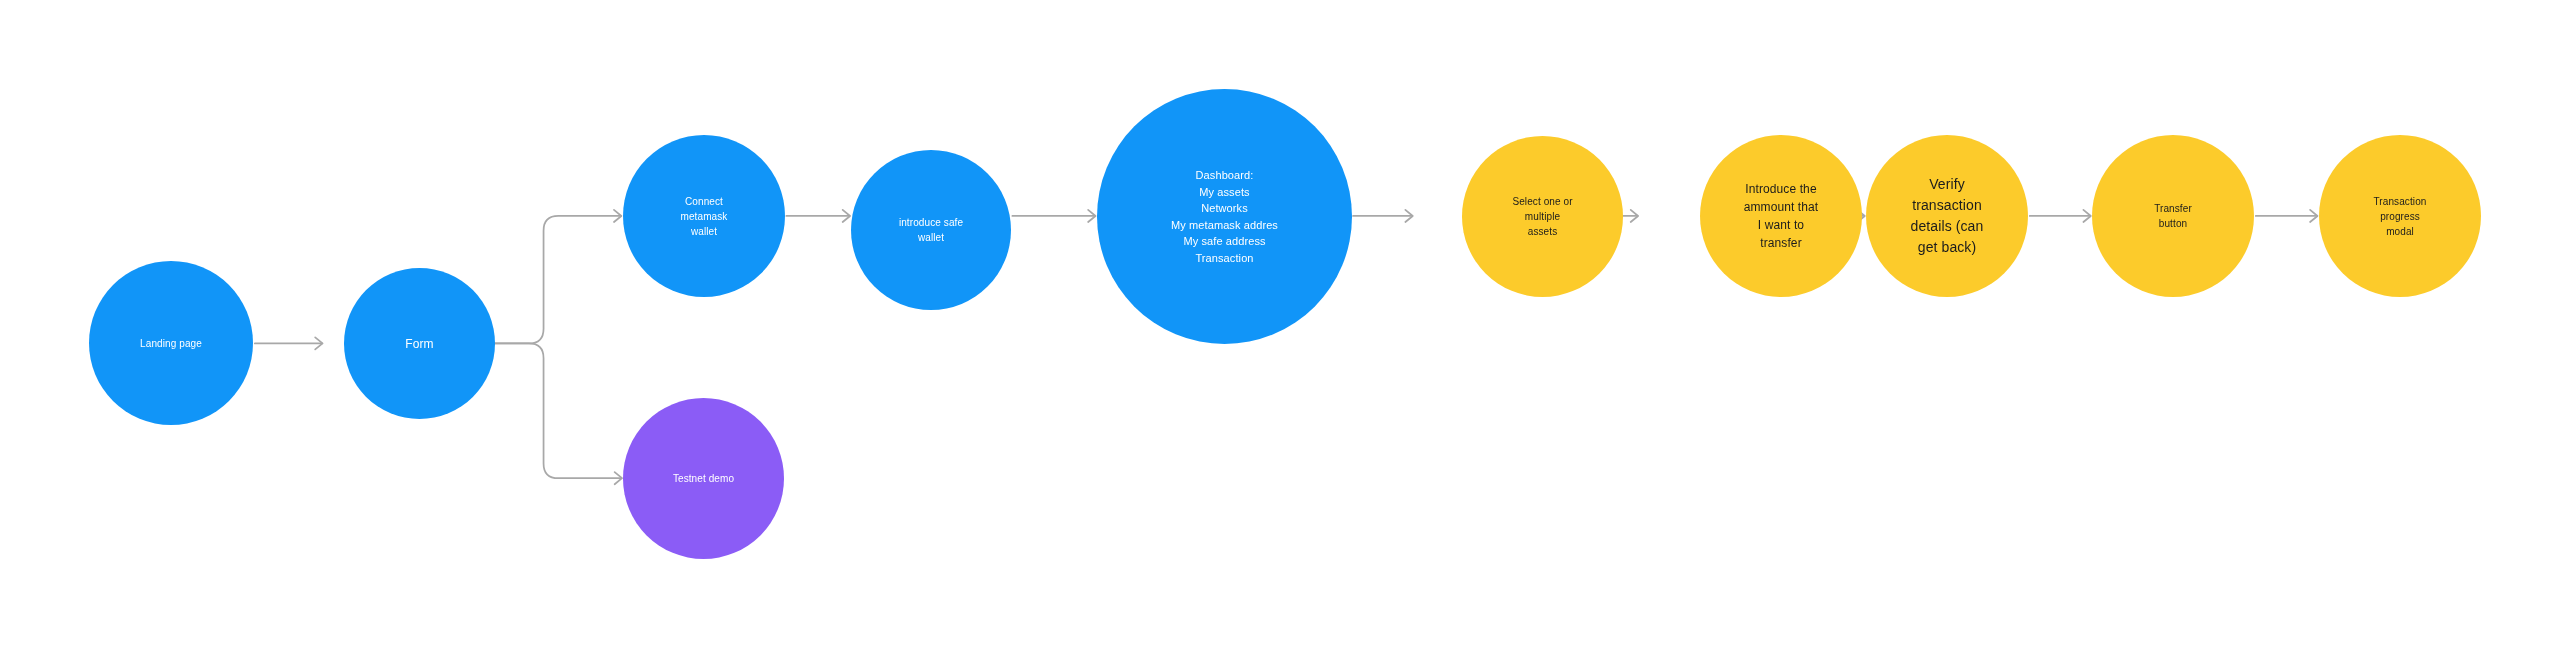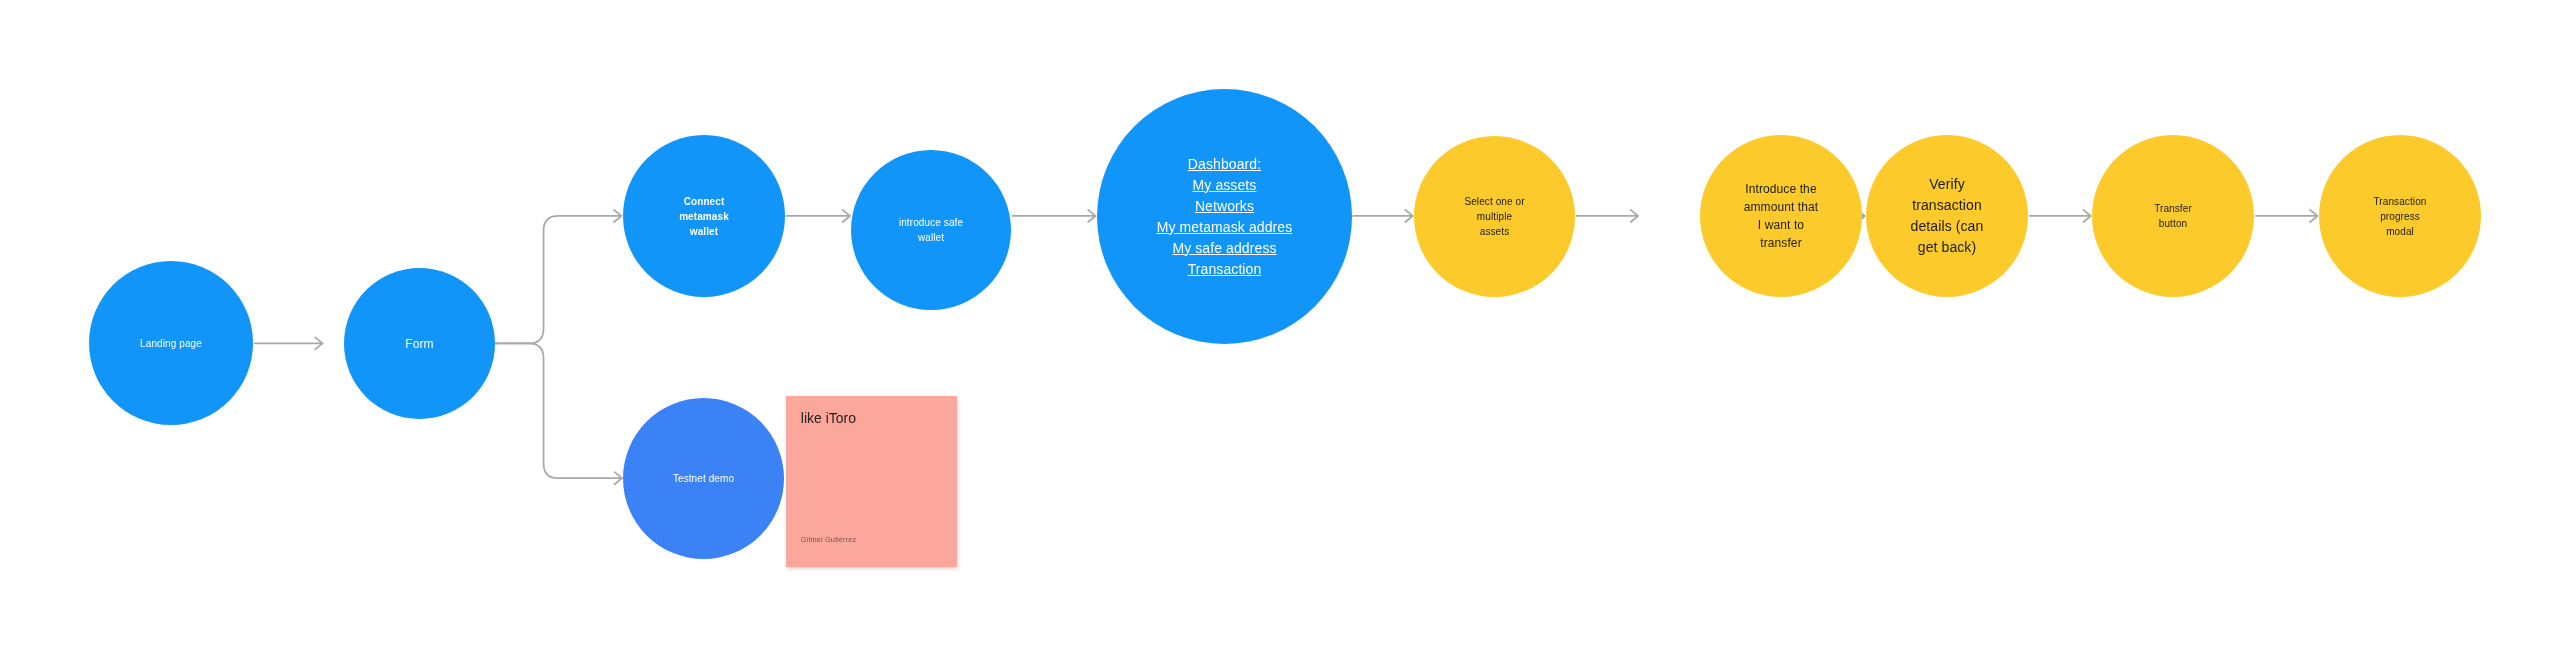--- a/index.html
+++ b/index.html
@@ -38,21 +38,21 @@
     z-index: 2;
   }
   .node .node-label {
     display: block;
     width: 86%;
     white-space: pre-line;
     line-height: 1.5;
     letter-spacing: 0.1px;
   }
   .node-blue  { background: #1195f8; color: #ffffff; }
-  .node-green { background: #3b82f6; color: #ffffff; }
+  .node-green { background: #8b5cf6; color: #ffffff; }
   .node-yellow{ background: #fccb2b; color: #1c1c1c; }
 
   .sticky {
     position: absolute;
     background: #fca79c;
     box-sizing: border-box;
     z-index: 3;
     box-shadow: 1.3px 2px 4px rgba(0,0,0,0.16);
     display: flex;
     flex-direction: column;
@@ -120,38 +120,38 @@
       </g>
     </svg>
 
   <div id="node-layer">
       <div class="node node-blue" id="node-landing-page" style="left: 89px; top: 261px; width: 164px; height: 164px; font-size: 10px; justify-content: center;">
         <span class="node-label">Landing page</span>
       </div>
       <div class="node node-blue" id="node-form" style="left: 344px; top: 268px; width: 151px; height: 151px; font-size: 12px;">
         <span class="node-label">Form</span>
       </div>
-      <div class="node node-blue" id="node-connect-metamask-wallet" style="left: 623px; top: 135px; width: 162px; height: 162px; font-size: 10px; font-weight: bold;">
+      <div class="node node-blue" id="node-connect-metamask-wallet" style="left: 623px; top: 135px; width: 162px; height: 162px; font-size: 10px;">
         <span class="node-label">Connect
 metamask
 wallet</span>
       </div>
       <div class="node node-blue" id="node-introduce-safe-wallet" style="left: 851px; top: 150px; width: 160px; height: 160px; font-size: 10px;">
         <span class="node-label">introduce safe
 wallet</span>
       </div>
-      <div class="node node-blue" id="node-dashboard" style="left: 1097px; top: 89px; width: 255px; height: 255px; font-size: 14px; text-decoration: underline;">
+      <div class="node node-blue" id="node-dashboard" style="left: 1097px; top: 89px; width: 255px; height: 255px; font-size: 11px;">
         <span class="node-label">Dashboard:
 My assets
 Networks
 My metamask addres
 My safe address
 Transaction</span>
       </div>
-      <div class="node node-yellow" id="node-select-assets" style="left: 1414px; top: 136px; width: 161px; height: 161px; font-size: 10px;">
+      <div class="node node-yellow" id="node-select-assets" style="left: 1462px; top: 136px; width: 161px; height: 161px; font-size: 10px;">
         <span class="node-label">Select one or
 multiple
 assets</span>
       </div>
       <div class="node node-yellow" id="node-introduce-amount" style="left: 1700px; top: 135px; width: 162px; height: 162px; font-size: 12px;">
         <span class="node-label">Introduce the
 ammount that
 I want to
 transfer</span>
       </div>
@@ -168,19 +168,15 @@
       <div class="node node-yellow" id="node-transaction-progress" style="left: 2319px; top: 135px; width: 162px; height: 162px; font-size: 10px;">
         <span class="node-label">Transaction
 progress
 modal</span>
       </div>
       <div class="node node-green" id="node-testnet-demo" style="left: 623px; top: 398px; width: 161px; height: 161px; font-size: 10px;">
         <span class="node-label">Testnet demo</span>
       </div>
     </div>
 
-  <div class="sticky" id="sticky-note" style="left: 786px; top: 396px; width: 171px; height: 171px;">
-    <div class="sticky-text">like iToro</div>
-    <div class="sticky-author">Gitmel Gutiérrez</div>
-  </div>
 
 </div>
 
 
 </body></html>

